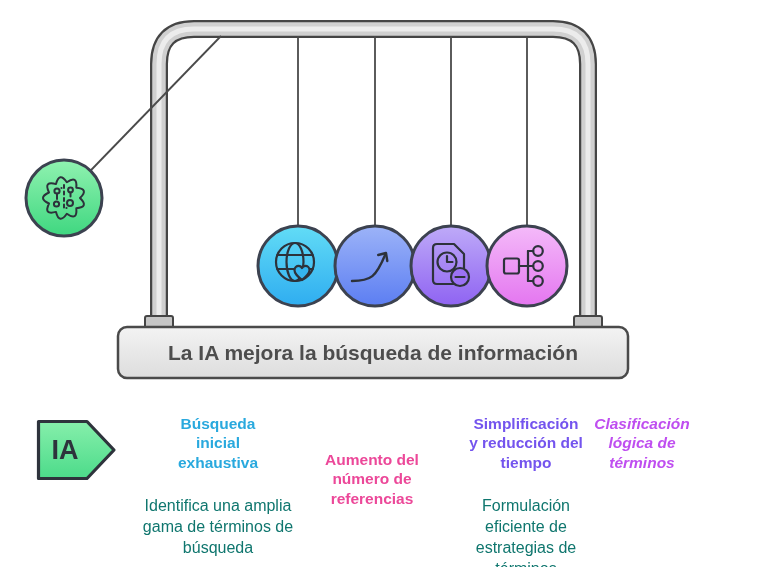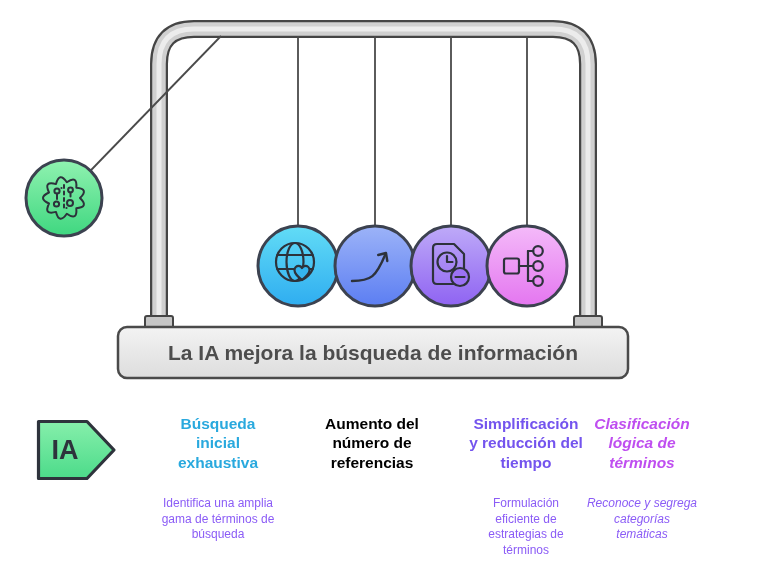--- a/index.html
+++ b/index.html
@@ -6,24 +6,24 @@
   .stage{
     position:relative;width:777px;height:567px;background:#ffffff;
     font-family:"Liberation Sans",sans-serif;overflow:hidden;
   }
   .cradle-svg{position:absolute;left:0;top:0;}
   .ia-badge{position:absolute;left:36px;top:419px;width:82px;height:62px;}
   .col{position:absolute;top:414px;width:160px;text-align:center;}
   .col-1{left:138px;} .col-2{left:292px;} .col-3{left:446px;} .col-4{left:562px;font-style:italic;}
   .col-heading{font-weight:bold;font-size:15.5px;line-height:1.25;white-space:pre-line;margin:0;}
   .col-1 .col-heading{color:#29a9de;}
-  .col-2 .col-heading{color:#000000;}
+  .col-2 .col-heading{color:#ec4899;margin-top:36px;}
   .col-3 .col-heading{color:#7454ee;}
   .col-4 .col-heading{color:#bf4ef0;}
-  .col-body{margin-top:24px;font-size:12px;line-height:1.3;color:#8b5cf6;white-space:pre-line;}
+  .col-body{margin-top:24px;font-size:16px;line-height:1.3;color:#0f766e;white-space:pre-line;}
   .svg-title{font-family:"Liberation Sans",sans-serif;font-weight:bold;font-size:21px;fill:#4d4d4d;}
   .svg-ia{font-family:"Liberation Sans",sans-serif;font-weight:bold;font-size:27px;fill:#2e333c;}
 </style>
 </head>
 <body>
 
 <div class="stage">
 
   <svg class="cradle-svg" width="777" height="400" viewBox="0 0 777 400">
     <defs>
@@ -165,18 +165,15 @@
 tiempo</p>
     <div class="col-body">Formulación
 eficiente de
 estrategias de
 términos</div>
   </div>
   <div class="col col-4">
     <p class="col-heading">Clasificación
 lógica de
 términos</p>
-    <div class="col-body">Reconoce y segrega
-categorías
-temáticas</div>
   </div>
 
 </div>
 
 </body></html>

